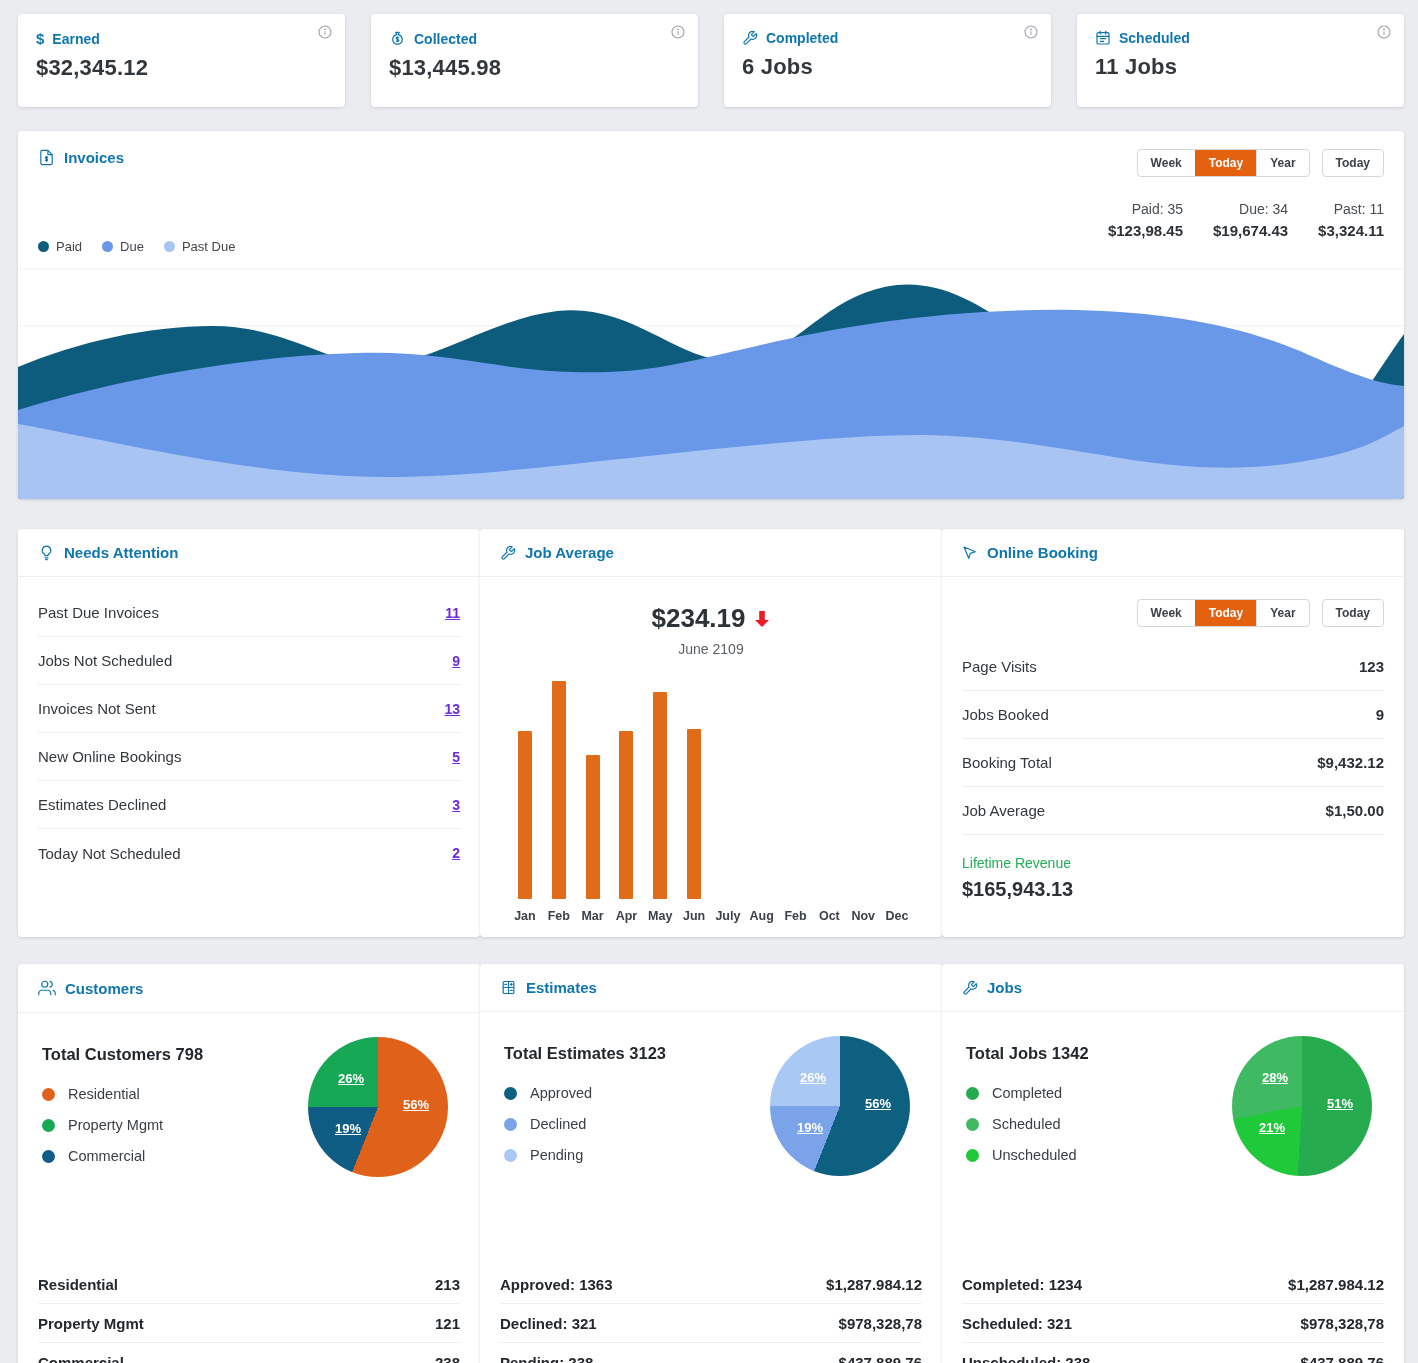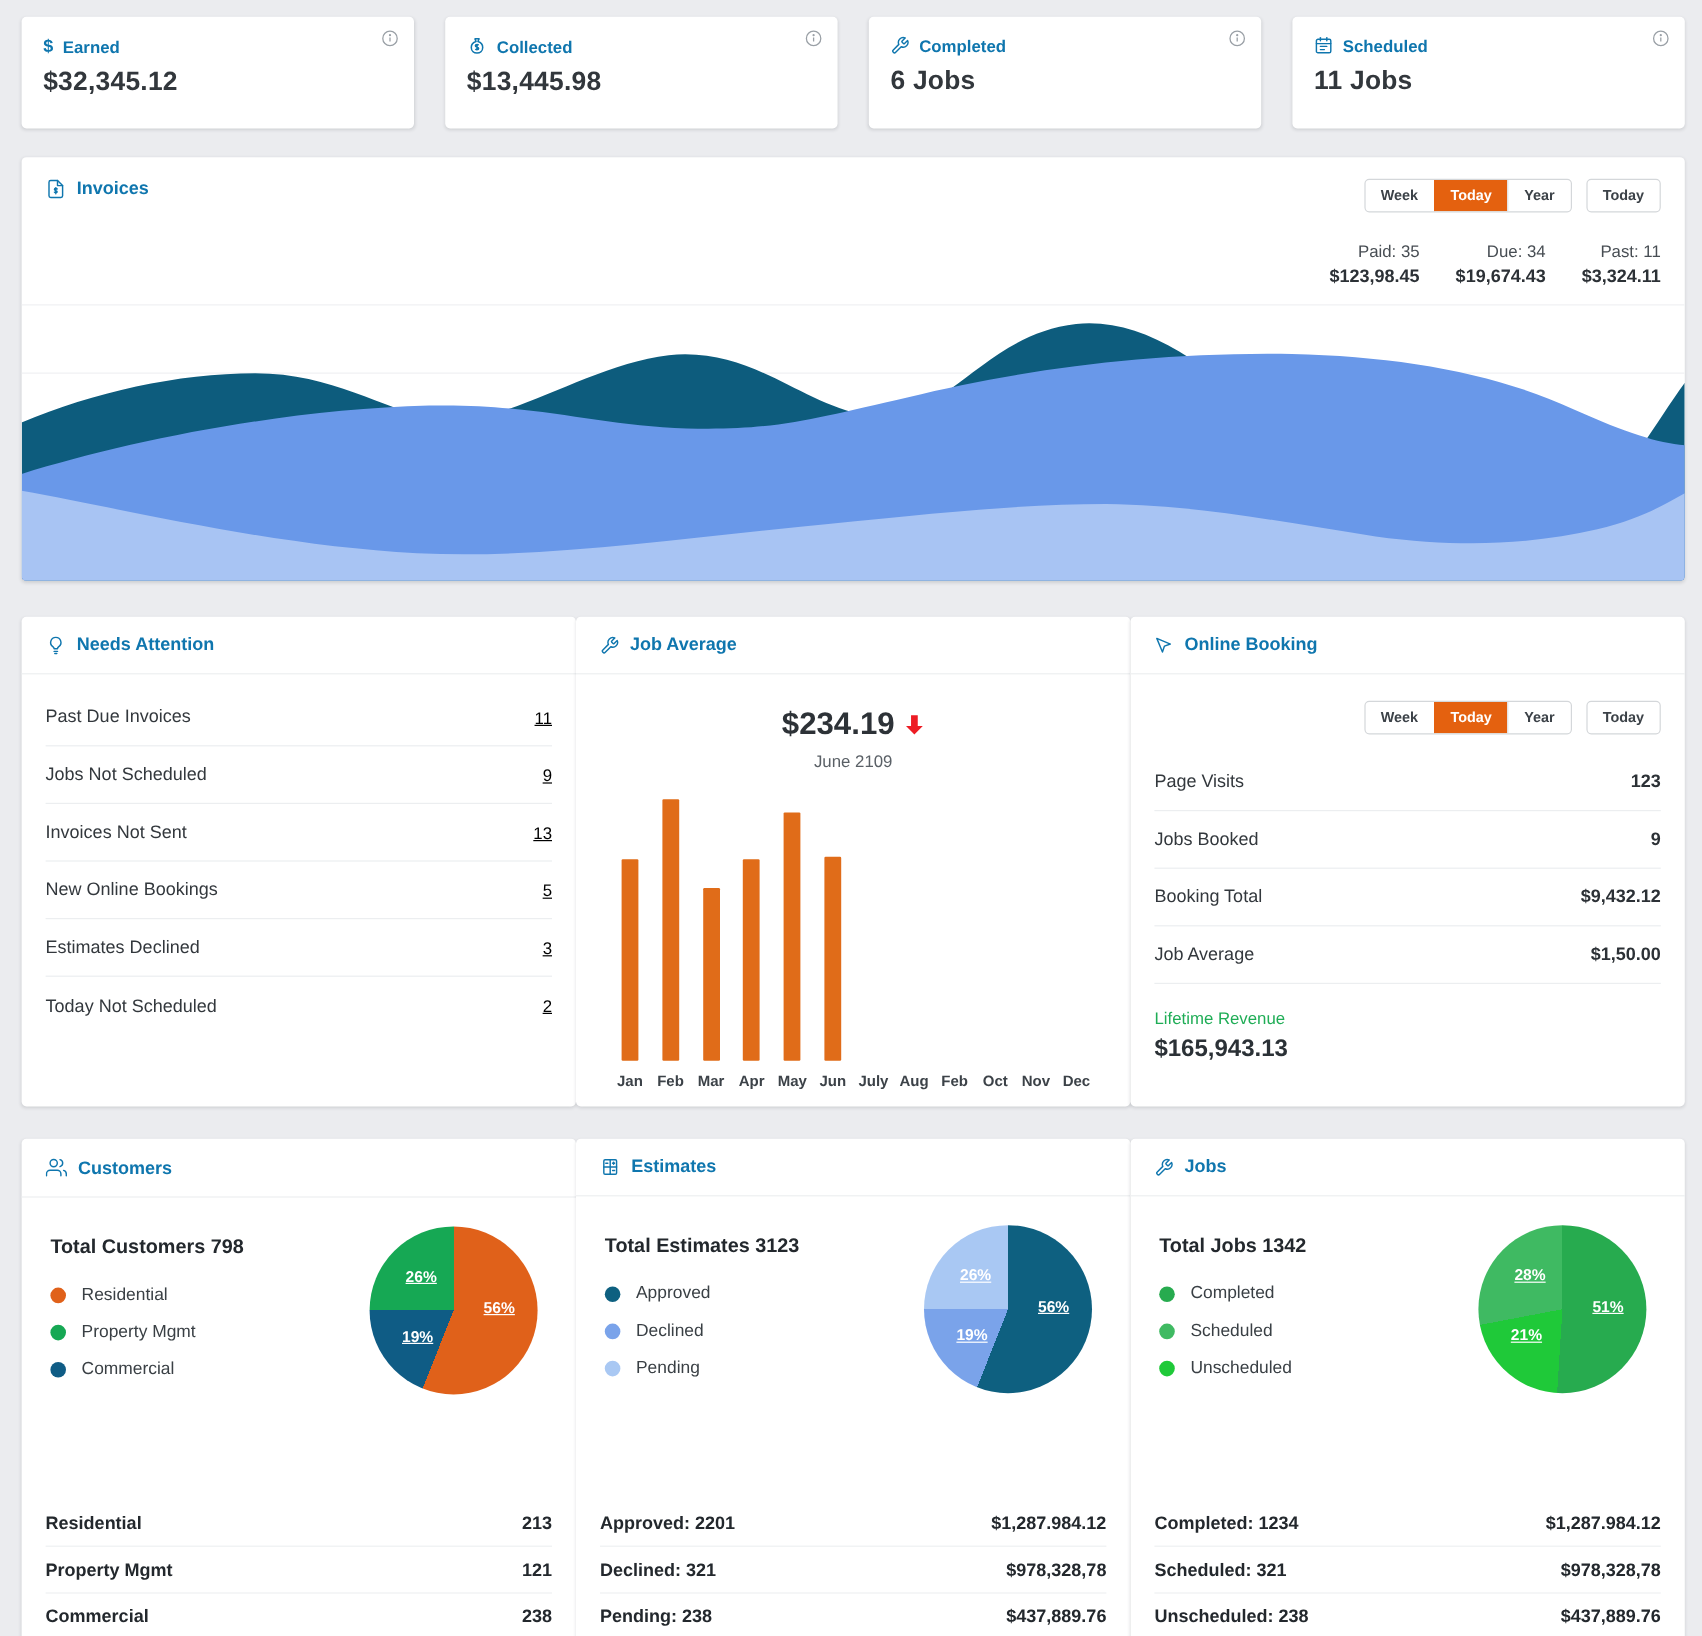--- a/index.html
+++ b/index.html
@@ -50,21 +50,21 @@
   
   .grid3 { display:grid; grid-template-columns:repeat(3,1fr); }
   .mid-row { margin-bottom:27px; }
   .card-header { display:flex; align-items:center; gap:9px; padding:15px 20px; border-bottom:1px solid #edeff1; color:#0f76ae; font-size:15px; font-weight:bold; }
 
   
   .na-card { min-height:385px; }
   .na-list { padding:12px 20px 0; }
   .na-row { display:flex; justify-content:space-between; align-items:center; height:48px; border-bottom:1px solid #eceef0; font-size:15px; color:#33383d; }
   .na-row:last-child { border-bottom:none; }
-  .na-count { color:#000000; font-weight:normal; font-size:14px; text-decoration:underline; cursor:pointer; }
+  .na-count { color:#6d28d9; font-weight:bold; font-size:14px; text-decoration:underline; cursor:pointer; }
 
   
   .ja-card { min-height:385px; }
   .ja-body { padding:26px 24px 14px; text-align:center; }
   .ja-amount-row { display:inline-flex; align-items:center; gap:9px;justify-content:center; }
   .ja-amount { font-size:26px; font-weight:bold; color:#2d3237; }
   .arrow-down-icon { color:#ed1c24; line-height:0; }
   .ja-period { font-size:14px; color:#5a6066; margin-top:7px; }
   .bar-chart { display:flex; margin-top:24px; padding:0 4px;font-weight:bold; }
   .bar-slot { flex:1; text-align:center; }
@@ -217,20 +217,34 @@
             <div class="inv-stat-value">$19,674.43</div>
           </div>
           <div class="inv-stat">
             <div class="inv-stat-label">Past: 11</div>
             <div class="inv-stat-value">$3,324.11</div>
           </div>
         </div>
       </div>
     </div>
 
+    <div class="inv-legend">
+      <span class="legend-chip">
+        <span class="dot" style="background: rgb(13, 92, 125);"></span>
+        <span>Paid</span>
+      </span>
+      <span class="legend-chip">
+        <span class="dot" style="background: rgb(105, 152, 233);"></span>
+        <span>Due</span>
+      </span>
+      <span class="legend-chip">
+        <span class="dot" style="background: rgb(168, 196, 243);"></span>
+        <span>Past Due</span>
+      </span>
+    </div>
 
     <div class="inv-chart">
       <svg viewBox="0 0 1388 235" preserveAspectRatio="none">
         <line x1="0" y1="5" x2="1388" y2="5" stroke="#f0f1f3" stroke-width="1"></line>
         <line x1="0" y1="62" x2="1388" y2="62" stroke="#f0f1f3" stroke-width="1"></line>
         <line x1="0" y1="119" x2="1388" y2="119" stroke="#f0f1f3" stroke-width="1"></line>
         <line x1="0" y1="176" x2="1388" y2="176" stroke="#f0f1f3" stroke-width="1"></line>
         <path fill="#0d5c7d" d="M0,103 C60,78 130,62 195,62 C260,62 300,92 345,100 C400,110 470,55 540,47 C610,40 650,88 705,97 C770,108 800,30 880,21 C950,14 1010,75 1090,140 C1150,188 1210,207 1265,196 C1320,186 1355,115 1388,70 L1388,235 L0,235 Z"></path>
         <path fill="#6998e9" d="M0,146 C90,118 220,92 340,89 C430,87 480,106 555,108 C630,110 660,100 740,82 C830,60 940,44 1060,46 C1150,48 1230,62 1295,92 C1340,112 1365,120 1388,122 L1388,235 L0,235 Z"></path>
         <path fill="#a8c4f3" d="M0,160 C90,176 210,206 330,212 C430,217 540,201 650,190 C750,180 830,171 905,171 C985,172 1050,186 1130,198 C1205,208 1262,204 1315,192 C1350,184 1370,172 1388,162 L1388,235 L0,235 Z"></path>
@@ -495,21 +509,21 @@
         </div>
         <div class="pie-wrap">
           <div class="pie" style="background: conic-gradient(rgb(14, 96, 128) 0deg, rgb(14, 96, 128) 201.6deg, rgb(122, 163, 234) 201.6deg, rgb(122, 163, 234) 270deg, rgb(169, 200, 243) 270deg, rgb(169, 200, 243) 363.6deg);"></div>
           <span class="pie-label pl-main">56%</span>
           <span class="pie-label pl-bottom">19%</span>
           <span class="pie-label pl-top">26%</span>
         </div>
       </div>
       <div class="pie-table">
         <div class="pt-row">
-          <span>Approved: 2201</span>
+          <span>Approved: 1363</span>
           <span>$1,287.984.12</span>
         </div>
         <div class="pt-row">
           <span>Declined: 321</span>
           <span>$978,328,78</span>
         </div>
         <div class="pt-row">
           <span>Pending: 238</span>
           <span>$437,889.76</span>
         </div>

